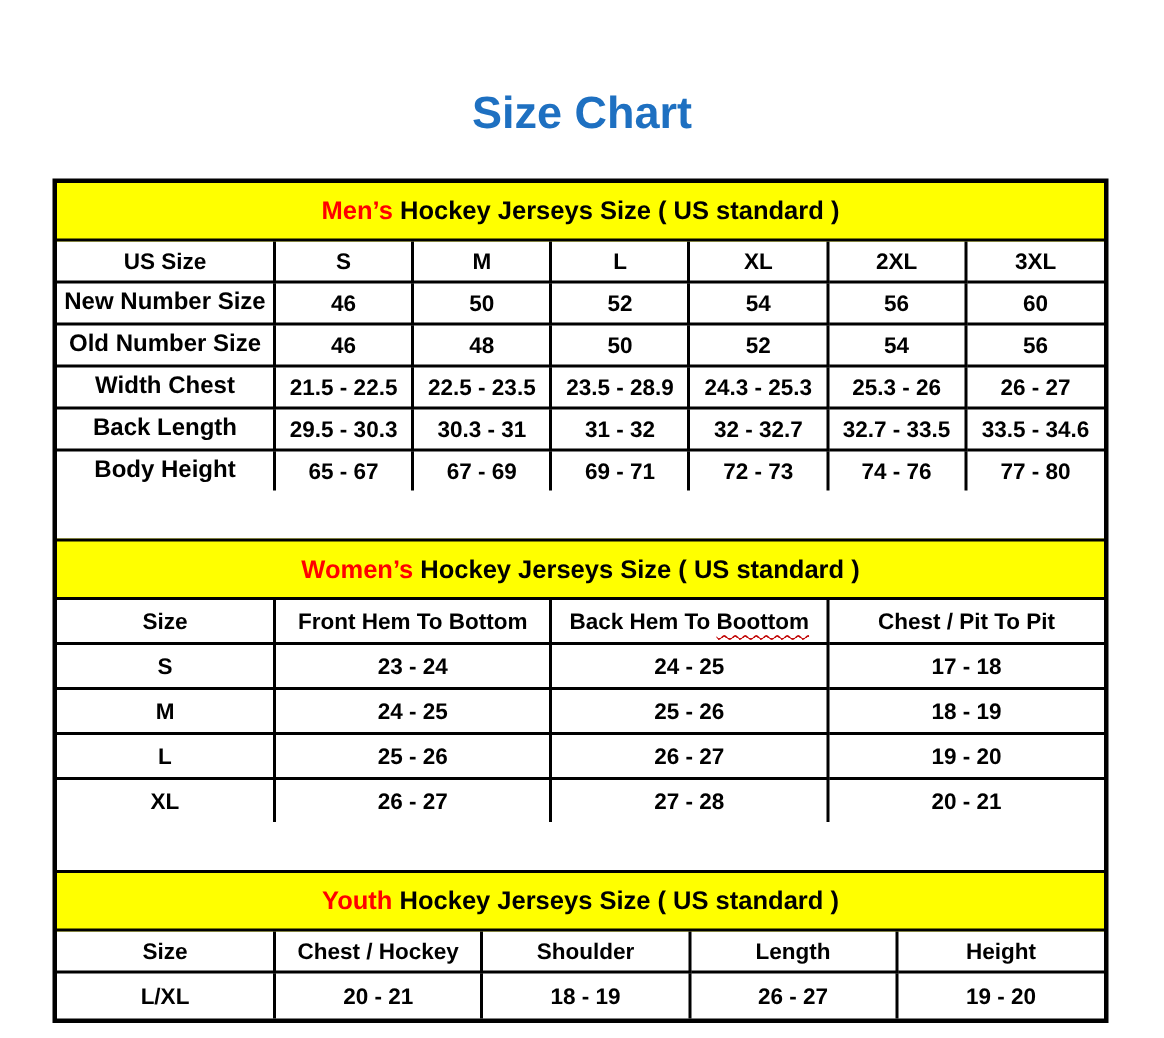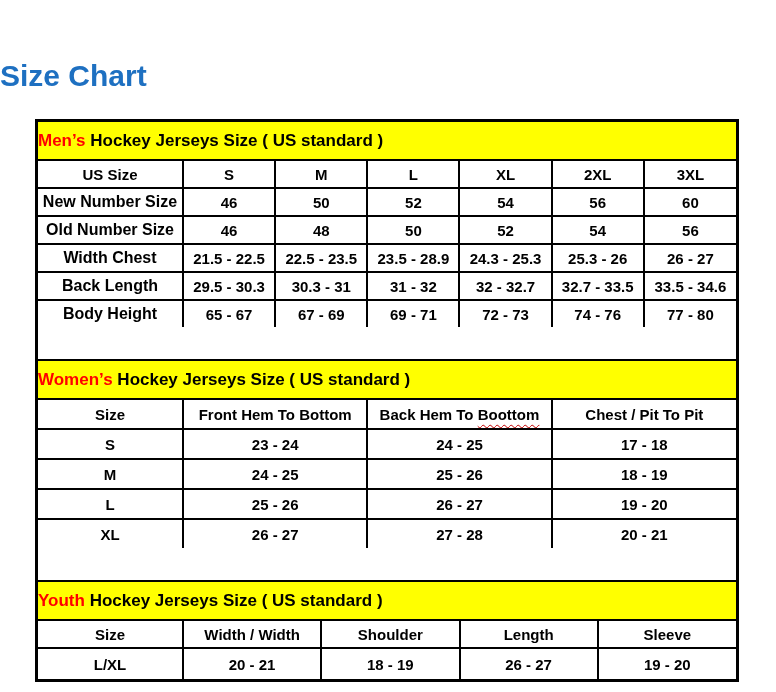--- a/index.html
+++ b/index.html
@@ -14,35 +14,36 @@
     margin: 0; padding: 0;
     width: 776px; height: 692px;
     background: #ffffff;
     font-family: "Liberation Sans", sans-serif;
     overflow: hidden;
   }
   .title {
     margin: 0;
     padding-top: 56px;
     line-height: 40px;
+    text-align: center;
     font-size: 30px;
     font-weight: bold;
     color: var(--accent_blue);
     letter-spacing: 0px;
   }
   .chart {
     width: 698px;
     margin: 23px 0 0 35px;
     border: 3px solid var(--border_black);
     background: #ffffff;
   }
   .section-head {
     background: var(--header_yellow);
     border-bottom: 2px solid var(--border_black);
-    text-align: left;
+    text-align: center;
     font-weight: bold;
     font-size: 17px;
     height: 37px;
     line-height: 37px;
     color: #000;
   }
   .section-head.mid { border-top: 2px solid var(--border_black); margin-top: 32px; }
   .red { color: var(--accent_red); }
   table.tbl {
     width: 100%;
@@ -203,24 +204,24 @@
       <colgroup>
           <col class="col-label">
           <col>
           <col>
           <col>
           <col>
         </colgroup>
       <tbody>
         <tr>
           <th>Size</th>
-          <th>Width / Width</th>
+          <th>Chest / Hockey</th>
           <th>Shoulder</th>
           <th>Length</th>
-          <th>Sleeve</th>
+          <th>Height</th>
         </tr>
         <tr>
           <th>L/XL</th>
           <td>20 - 21</td>
           <td>18 - 19</td>
           <td>26 - 27</td>
           <td>19 - 20</td>
         </tr>
       </tbody>
     </table>

